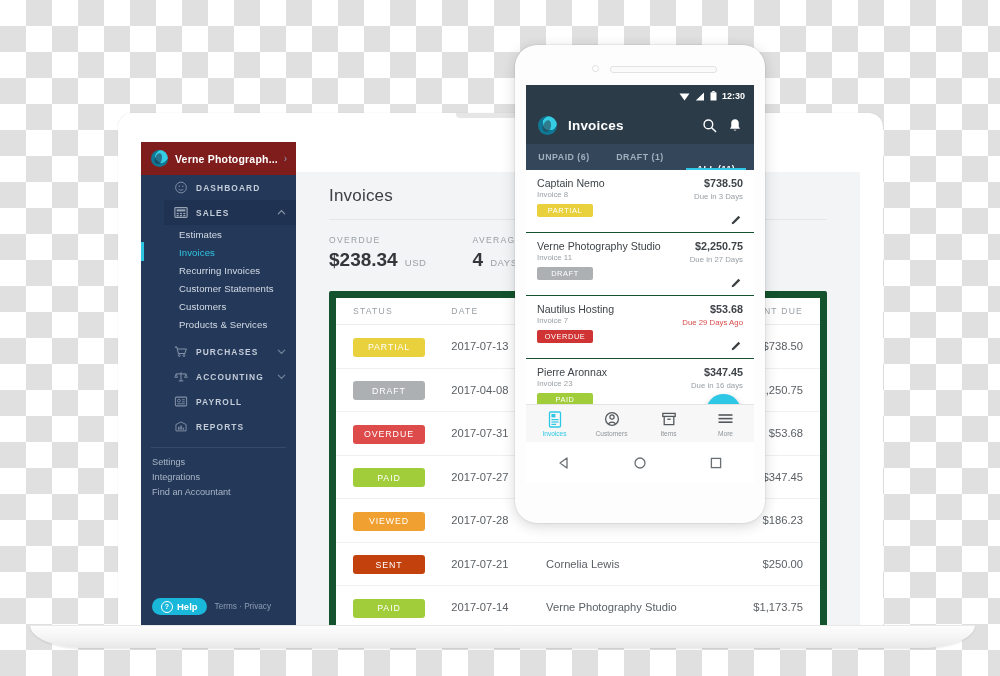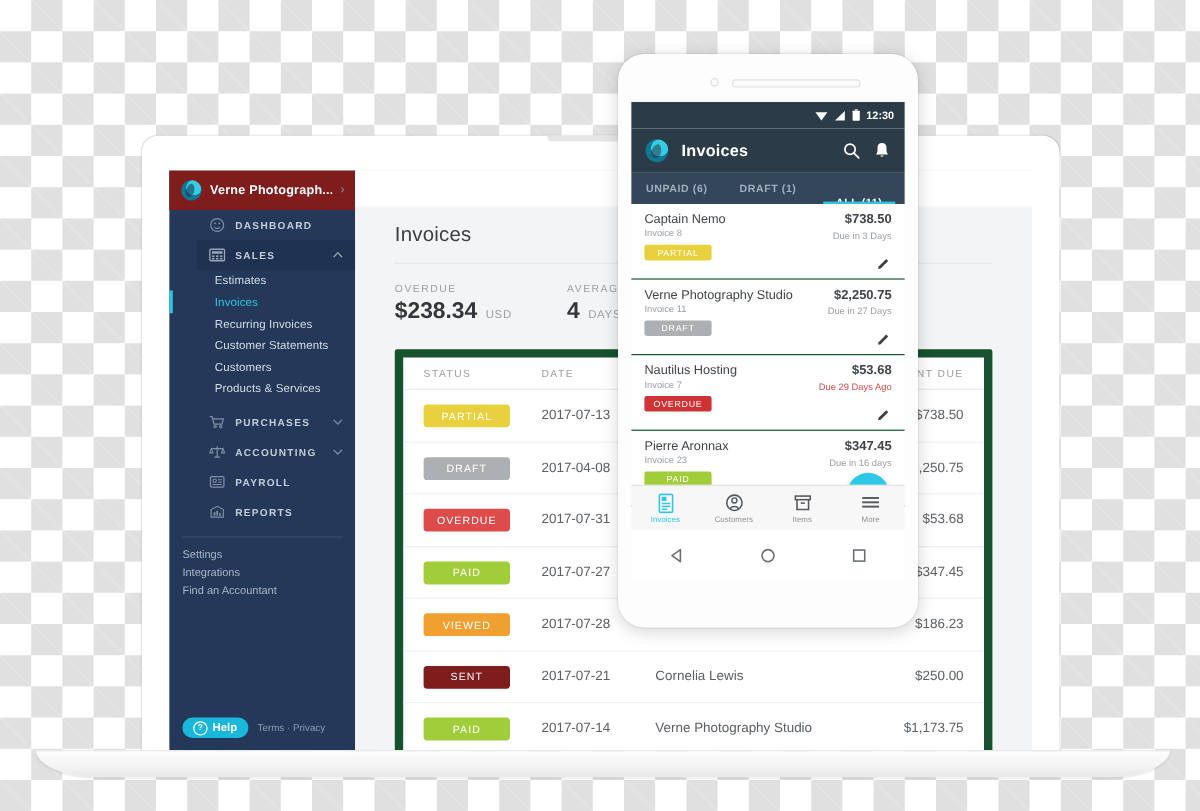--- a/index.html
+++ b/index.html
@@ -314,21 +314,21 @@
             <div class="c-cust cell-txt"></div>
             <div class="c-amt cell-txt">$347.45</div>
           </div>
           <div class="tbl-row">
             <div class="c-status"><span class="badge" style="background:#f0a030">VIEWED</span></div>
             <div class="c-date cell-txt">2017-07-28</div>
             <div class="c-cust cell-txt"></div>
             <div class="c-amt cell-txt">$186.23</div>
           </div>
           <div class="tbl-row">
-            <div class="c-status"><span class="badge" style="background:#7f1d1d">SENT</span></div>
+            <div class="c-status"><span class="badge" style="background:#c2410c">SENT</span></div>
             <div class="c-date cell-txt">2017-07-21</div>
             <div class="c-cust cell-txt">Cornelia Lewis</div>
             <div class="c-amt cell-txt">$250.00</div>
           </div>
           <div class="tbl-row">
             <div class="c-status"><span class="badge" style="background:#a2cd3a">PAID</span></div>
             <div class="c-date cell-txt">2017-07-14</div>
             <div class="c-cust cell-txt">Verne Photography Studio</div>
             <div class="c-amt cell-txt">$1,173.75</div>
           </div>

